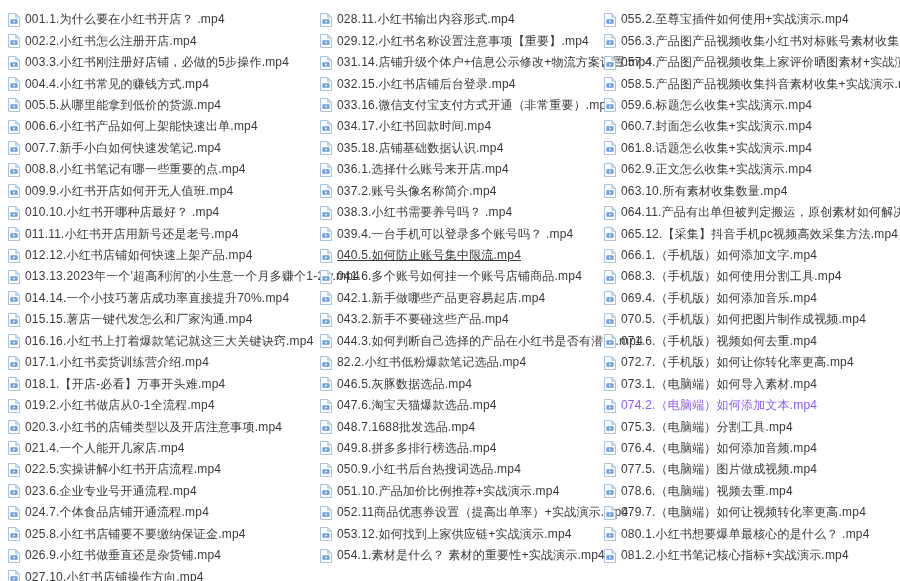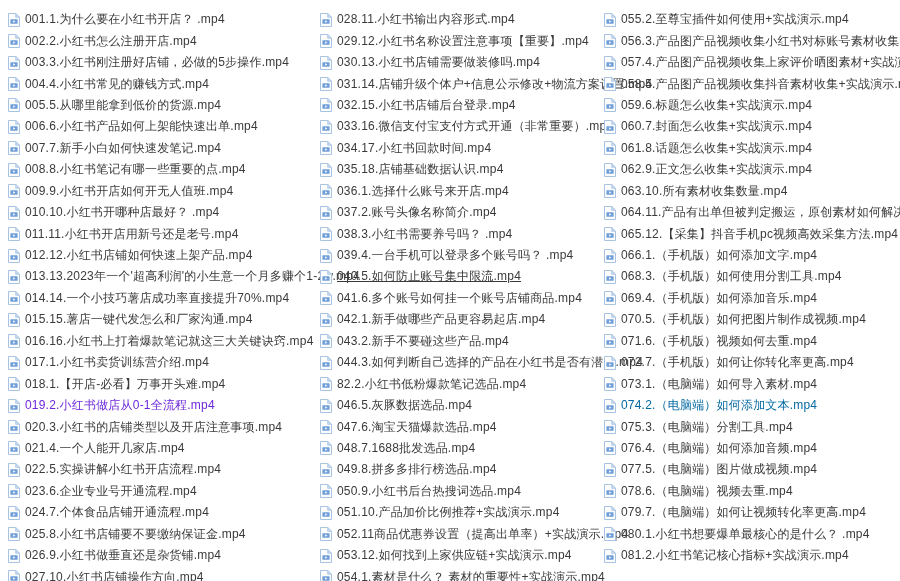--- a/index.html
+++ b/index.html
@@ -208,21 +208,21 @@
           </svg></span>
         <span class="label" style="color: rgb(58, 58, 58);">018.1.【开店-必看】万事开头难.mp4</span>
       </div>
       <div class="file-row">
         <span class="icon"><svg width="12" height="14" viewBox="0 0 12 14" xmlns="http://www.w3.org/2000/svg">
             <path d="M0.5 0.5 h7.2 l3.8 3.8 v9.2 h-11 z" fill="#fdfdfd" stroke="#a8c3e2" stroke-width="1"></path>
             <path d="M7.7 0.5 v3.8 h3.8 z" fill="#c9dcf2" stroke="#a8c3e2" stroke-width="0.8"></path>
             <rect x="2.4" y="6.2" width="7.2" height="4.6" rx="0.6" fill="#6f9fd8"></rect>
             <path d="M5.2 7.3 l2.2 1.2 -2.2 1.2 z" fill="#ffffff"></path>
           </svg></span>
-        <span class="label" style="color: #6d28d9;">019.2.小红书做店从0-1全流程.mp4</span>
+        <span class="label" style="color: #404040;">019.2.小红书做店从0-1全流程.mp4</span>
       </div>
       <div class="file-row">
         <span class="icon"><svg width="12" height="14" viewBox="0 0 12 14" xmlns="http://www.w3.org/2000/svg">
             <path d="M0.5 0.5 h7.2 l3.8 3.8 v9.2 h-11 z" fill="#fdfdfd" stroke="#a8c3e2" stroke-width="1"></path>
             <path d="M7.7 0.5 v3.8 h3.8 z" fill="#c9dcf2" stroke="#a8c3e2" stroke-width="0.8"></path>
             <rect x="2.4" y="6.2" width="7.2" height="4.6" rx="0.6" fill="#6f9fd8"></rect>
             <path d="M5.2 7.3 l2.2 1.2 -2.2 1.2 z" fill="#ffffff"></path>
           </svg></span>
         <span class="label" style="color: rgb(58, 58, 58);">020.3.小红书的店铺类型以及开店注意事项.mp4</span>
       </div>
@@ -309,29 +309,20 @@
           </svg></span>
         <span class="label" style="color: rgb(58, 58, 58);">029.12.小红书名称设置注意事项【重要】.mp4</span>
       </div>
       <div class="file-row">
         <span class="icon"><svg width="12" height="14" viewBox="0 0 12 14" xmlns="http://www.w3.org/2000/svg">
             <path d="M0.5 0.5 h7.2 l3.8 3.8 v9.2 h-11 z" fill="#fdfdfd" stroke="#a8c3e2" stroke-width="1"></path>
             <path d="M7.7 0.5 v3.8 h3.8 z" fill="#c9dcf2" stroke="#a8c3e2" stroke-width="0.8"></path>
             <rect x="2.4" y="6.2" width="7.2" height="4.6" rx="0.6" fill="#6f9fd8"></rect>
             <path d="M5.2 7.3 l2.2 1.2 -2.2 1.2 z" fill="#ffffff"></path>
           </svg></span>
-        <span class="label" style="color: rgb(58, 58, 58);">030.13.小红书店铺需要做装修吗.mp4</span>
-      </div>
-      <div class="file-row">
-        <span class="icon"><svg width="12" height="14" viewBox="0 0 12 14" xmlns="http://www.w3.org/2000/svg">
-            <path d="M0.5 0.5 h7.2 l3.8 3.8 v9.2 h-11 z" fill="#fdfdfd" stroke="#a8c3e2" stroke-width="1"></path>
-            <path d="M7.7 0.5 v3.8 h3.8 z" fill="#c9dcf2" stroke="#a8c3e2" stroke-width="0.8"></path>
-            <rect x="2.4" y="6.2" width="7.2" height="4.6" rx="0.6" fill="#6f9fd8"></rect>
-            <path d="M5.2 7.3 l2.2 1.2 -2.2 1.2 z" fill="#ffffff"></path>
-          </svg></span>
         <span class="label" style="color: rgb(58, 58, 58);">031.14.店铺升级个体户+信息公示修改+物流方案设置.mp4</span>
       </div>
       <div class="file-row">
         <span class="icon"><svg width="12" height="14" viewBox="0 0 12 14" xmlns="http://www.w3.org/2000/svg">
             <path d="M0.5 0.5 h7.2 l3.8 3.8 v9.2 h-11 z" fill="#fdfdfd" stroke="#a8c3e2" stroke-width="1"></path>
             <path d="M7.7 0.5 v3.8 h3.8 z" fill="#c9dcf2" stroke="#a8c3e2" stroke-width="0.8"></path>
             <rect x="2.4" y="6.2" width="7.2" height="4.6" rx="0.6" fill="#6f9fd8"></rect>
             <path d="M5.2 7.3 l2.2 1.2 -2.2 1.2 z" fill="#ffffff"></path>
           </svg></span>
         <span class="label" style="color: rgb(58, 58, 58);">032.15.小红书店铺后台登录.mp4</span>
@@ -698,21 +689,21 @@
           </svg></span>
         <span class="label" style="color: rgb(58, 58, 58);">073.1.（电脑端）如何导入素材.mp4</span>
       </div>
       <div class="file-row">
         <span class="icon"><svg width="12" height="14" viewBox="0 0 12 14" xmlns="http://www.w3.org/2000/svg">
             <path d="M0.5 0.5 h7.2 l3.8 3.8 v9.2 h-11 z" fill="#fdfdfd" stroke="#a8c3e2" stroke-width="1"></path>
             <path d="M7.7 0.5 v3.8 h3.8 z" fill="#c9dcf2" stroke="#a8c3e2" stroke-width="0.8"></path>
             <rect x="2.4" y="6.2" width="7.2" height="4.6" rx="0.6" fill="#6f9fd8"></rect>
             <path d="M5.2 7.3 l2.2 1.2 -2.2 1.2 z" fill="#ffffff"></path>
           </svg></span>
-        <span class="label" style="color: #0369a1;">074.2.（电脑端）如何添加文本.mp4</span>
+        <span class="label" style="color: #8b5cf6;">074.2.（电脑端）如何添加文本.mp4</span>
       </div>
       <div class="file-row">
         <span class="icon"><svg width="12" height="14" viewBox="0 0 12 14" xmlns="http://www.w3.org/2000/svg">
             <path d="M0.5 0.5 h7.2 l3.8 3.8 v9.2 h-11 z" fill="#fdfdfd" stroke="#a8c3e2" stroke-width="1"></path>
             <path d="M7.7 0.5 v3.8 h3.8 z" fill="#c9dcf2" stroke="#a8c3e2" stroke-width="0.8"></path>
             <rect x="2.4" y="6.2" width="7.2" height="4.6" rx="0.6" fill="#6f9fd8"></rect>
             <path d="M5.2 7.3 l2.2 1.2 -2.2 1.2 z" fill="#ffffff"></path>
           </svg></span>
         <span class="label" style="color: rgb(58, 58, 58);">075.3.（电脑端）分割工具.mp4</span>
       </div>

